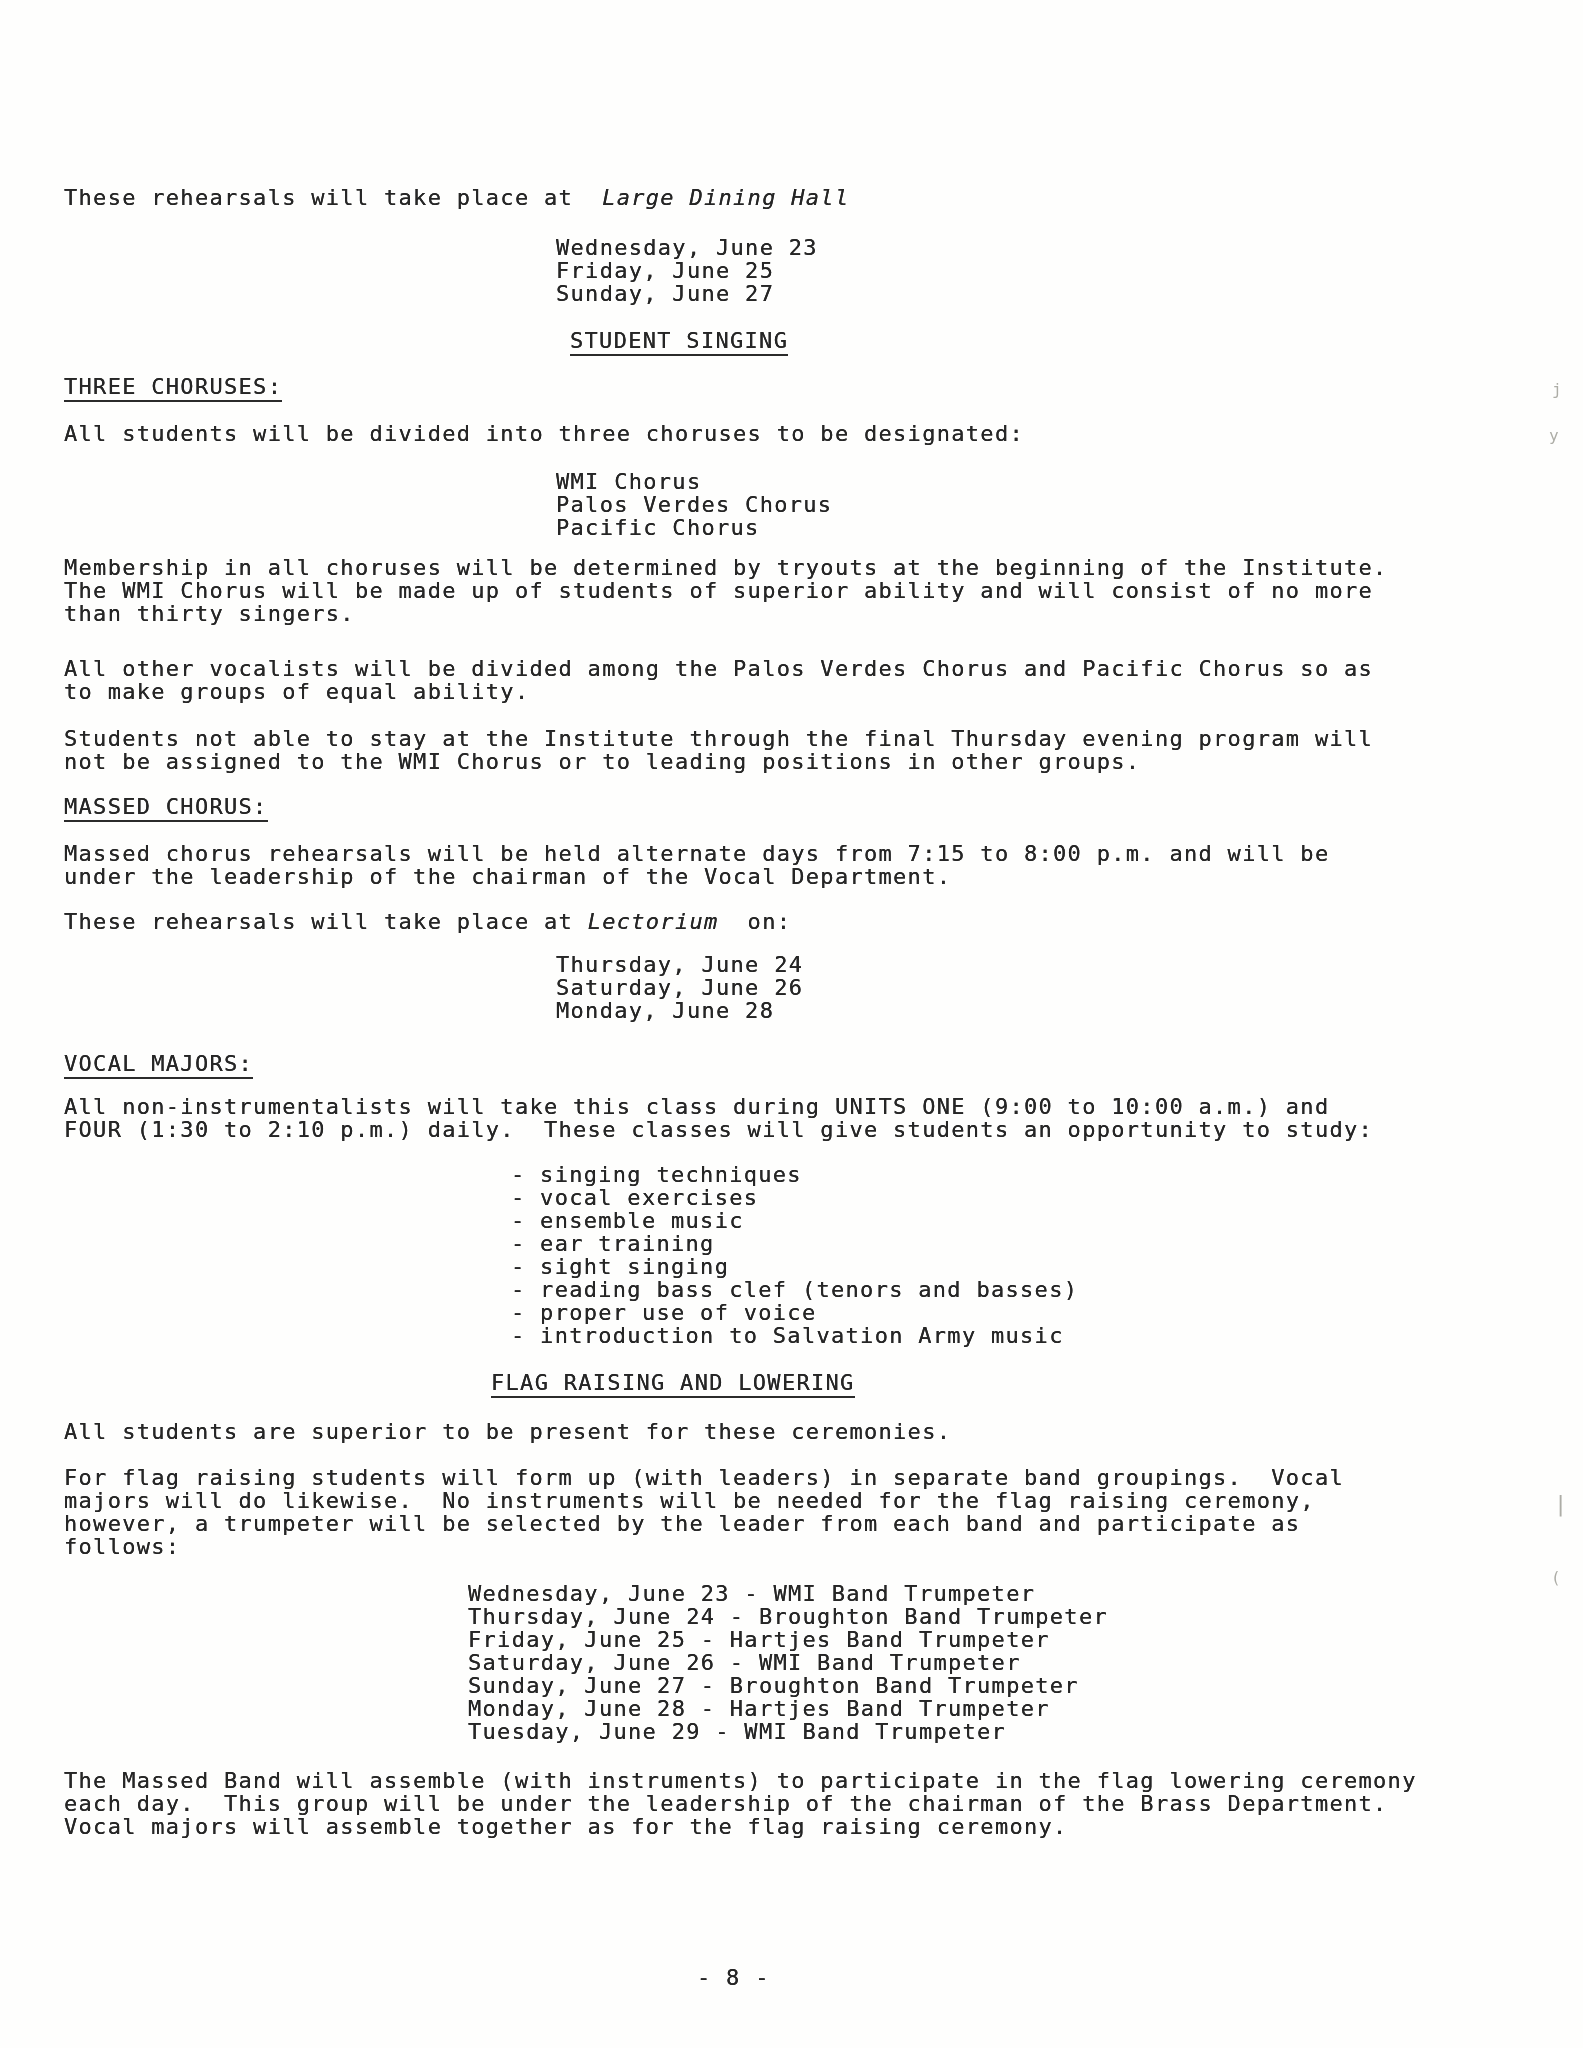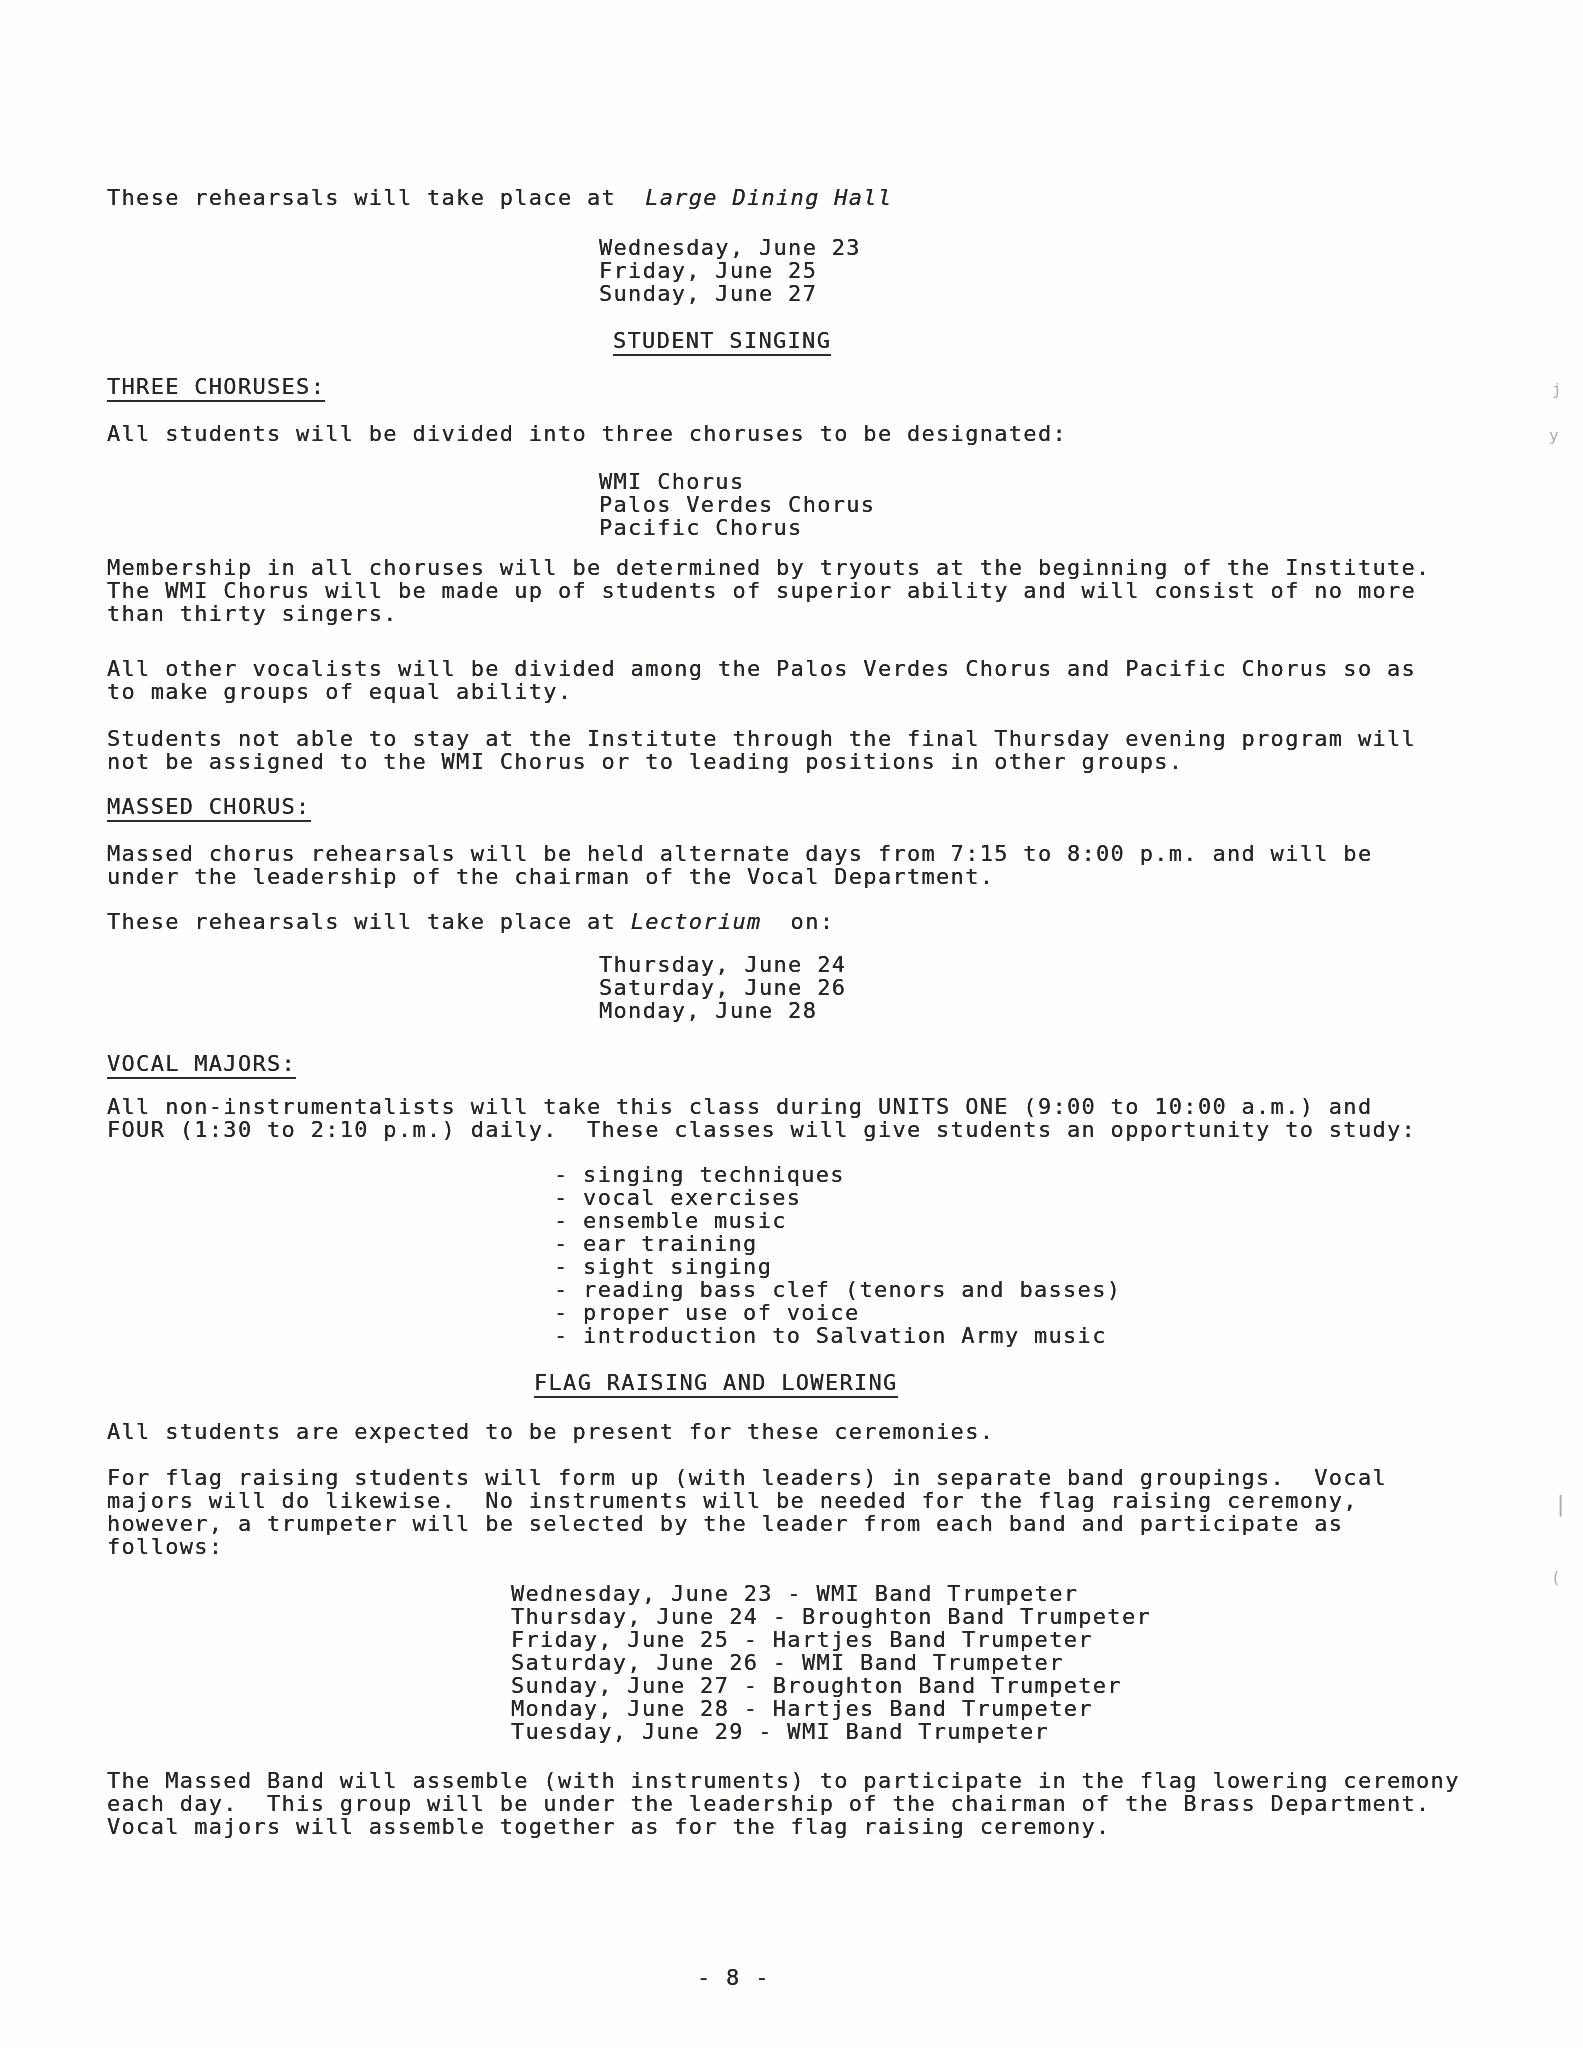--- a/index.html
+++ b/index.html
@@ -11,21 +11,21 @@
     position: relative;
     width: 1583px;
     height: 2048px;
     background: #fefefd;
     color: #262626;
     font-family: "DejaVu Sans Mono", "Liberation Mono", monospace;
     font-size: 22px;
     line-height: 23px;
     letter-spacing: 1.3px;
     box-sizing: border-box;
-    padding: 186px 90px 0 107px;
+    padding: 186px 90px 0 64px;
     overflow: hidden;
     text-shadow: 0 0 0.5px currentColor;
   }
   .block { white-space: pre; }
   .gap-sm  { margin-bottom: 20px; margin-top: 12px; }
   .gap-md  { margin-bottom: 24px; }
   .gap-lg  { margin-bottom: 30px; }
   .indent-center { margin-left: 492px; }
   .indent-title  { margin-left: 506px; }
   .indent-bullets{ margin-left: 447px; }
@@ -103,21 +103,21 @@
 - vocal exercises
 - ensemble music
 - ear training
 - sight singing
 - reading bass clef (tenors and basses)
 - proper use of voice
 - introduction to Salvation Army music</div>
 
   <div class="block indent-flag" style="margin-bottom:22px;"><span class="heading">FLAG RAISING AND LOWERING</span></div>
 
-  <div class="block" style="margin-bottom:23px;">All students are expected to be present for these ceremonies.</div>
+  <div class="block" style="margin-bottom:23px;">All students are superior to be present for these ceremonies.</div>
 
   <div class="block gap-md">For flag raising students will form up (with leaders) in separate band groupings.  Vocal
 majors will do likewise.  No instruments will be needed for the flag raising ceremony,
 however, a trumpeter will be selected by the leader from each band and participate as
 follows:</div>
 
   <div class="block indent-sched" style="margin-bottom:26px;">Wednesday, June 23 - WMI Band Trumpeter
 Thursday, June 24 - Broughton Band Trumpeter
 Friday, June 25 - Hartjes Band Trumpeter
 Saturday, June 26 - WMI Band Trumpeter

